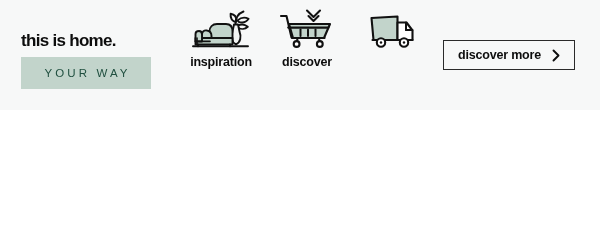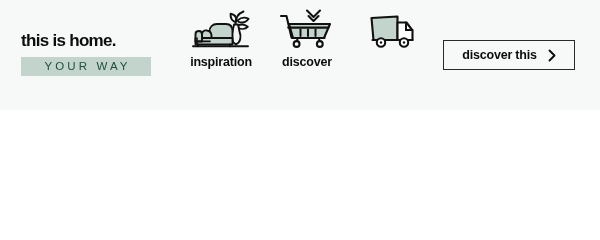--- a/index.html
+++ b/index.html
@@ -44,21 +44,21 @@
     font-size: 17px;
     font-weight: bold;
     color: #0d0d0d;
     letter-spacing: -0.7px;
     line-height: 26px;
     white-space: nowrap;
   }
   #subline-bar {
     margin-top: 3px;
     width: 130px;
-    height: 19px;
+    height: 32px;
     background: #c2d4cb;
     display: flex;
     align-items: center;
     justify-content: center;
   }
   #subline-text {
     font-size: 11.5px;
     font-weight: normal;
     color: #1f4f3f;
     letter-spacing: 3.1px;
@@ -227,21 +227,21 @@
           <circle cx="16.0" cy="34.5" r="1.2" fill="#111111"></circle>
           <circle cx="39.0" cy="34.5" r="4.2" fill="#ffffff" stroke="#111111" stroke-width="2.1"></circle>
           <circle cx="39.0" cy="34.5" r="1.2" fill="#111111"></circle>
         </svg>
       </div>
     </div>
 
   </div>
 
   <div id="cta-button">
-    <span id="cta-label">discover this</span>
+    <span id="cta-label">discover more</span>
     <span id="cta-chevron">
       <svg width="8" height="13" viewBox="0 0 8 13">
         <polyline points="1.5,1.5 6.5,6.5 1.5,11.5" fill="none" stroke="#0d0d0d" stroke-width="1.9" stroke-linecap="round" stroke-linejoin="round"></polyline>
       </svg>
     </span>
   </div>
 
 </div>
 
 <div id="white-strip"></div>

